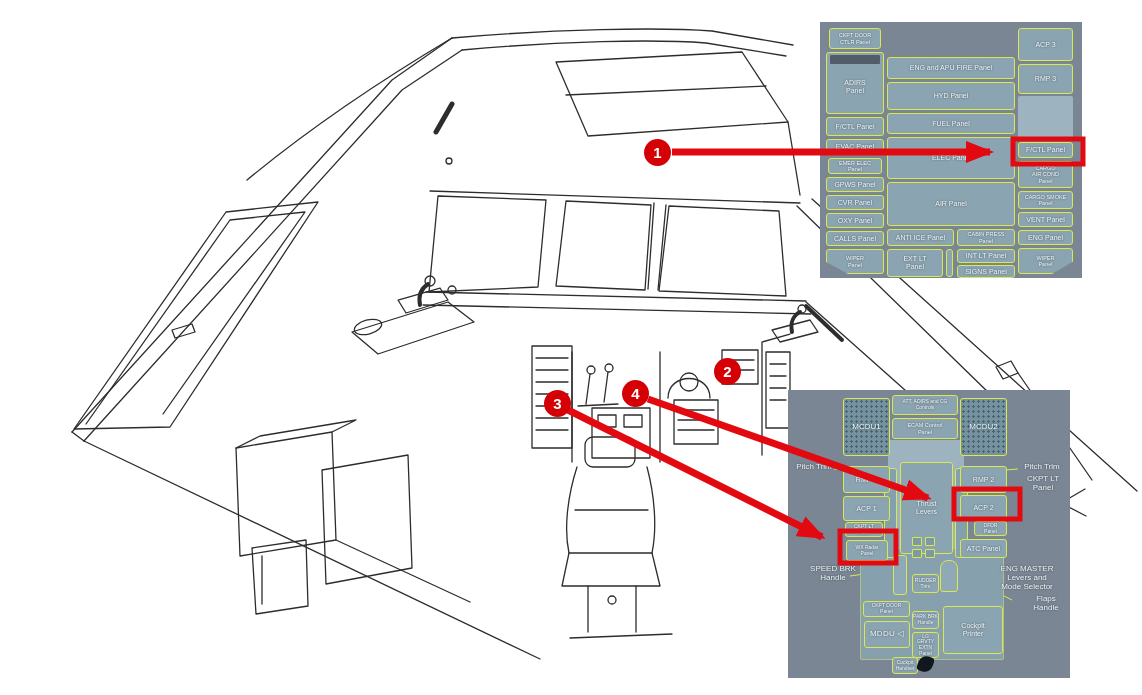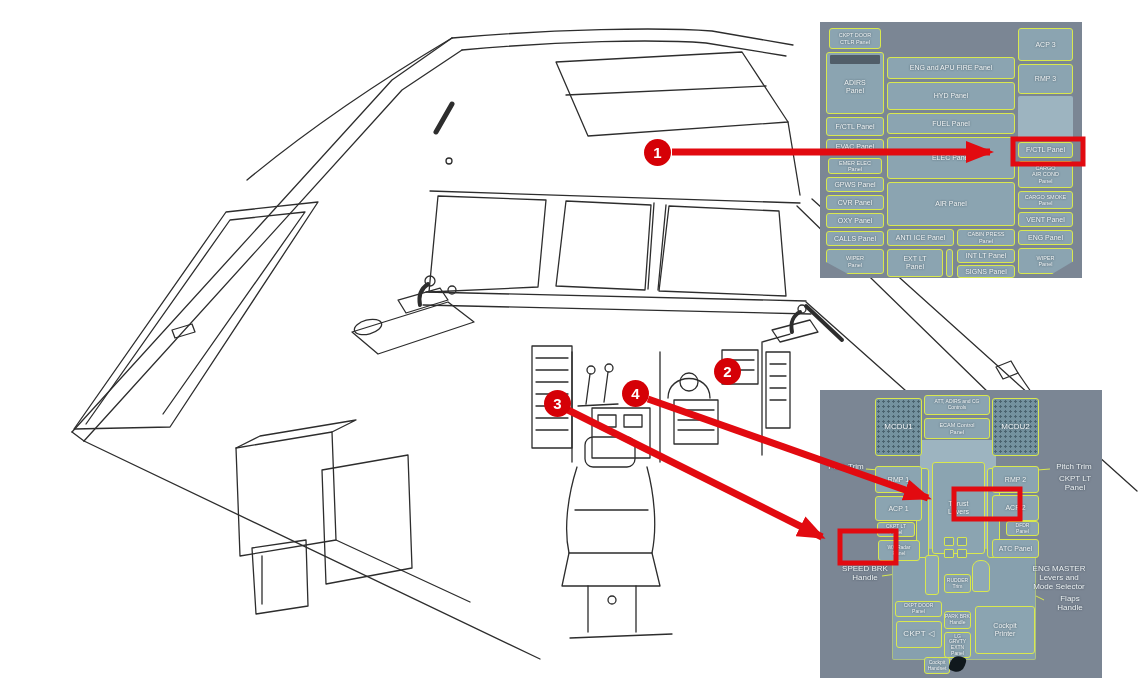--- a/index.html
+++ b/index.html
@@ -7,21 +7,21 @@
     --ink:#2d2d2d; --txt:#f2f6f7;
   }
   *{margin:0;padding:0;box-sizing:border-box;}
   body{background:#fff;font-family:"Liberation Sans",sans-serif;}
   #stage{position:relative;width:1142px;height:695px;background:#fff;overflow:hidden;}
   svg{display:block;}
   .layer{position:absolute;left:0;top:0;}
   
   .inset{position:absolute;background:var(--bg1);z-index:2;}
   #overhead-inset{left:820px;top:22px;width:262px;height:256px;}
-  #pedestal-inset{left:788px;top:390px;width:282px;height:288px;margin-left:32px;}
+  #pedestal-inset{left:788px;top:390px;width:282px;height:288px;}
   .pn{position:absolute;border:1px solid var(--yb);background:var(--pf);color:var(--txt);
       display:flex;align-items:center;justify-content:center;text-align:center;
       border-radius:3px;white-space:pre-line;line-height:1.12;font-size:7px;
       text-shadow:0 0 2px rgba(20,35,45,.7);overflow:hidden;}
   .pn.sm{font-size:5.5px;}
   .pn.xs{font-size:5px;}
   .pn.md{font-size:8px;letter-spacing:.3px;}
   .pn.lite{background:var(--pfl);border:none;border-radius:2px;}
   .pn.mcdu{background:#74929f;
      background-image:radial-gradient(rgba(40,60,70,.55) 1px,transparent 1.2px);
@@ -220,39 +220,39 @@
     <div class="pn track" style="left:105px;top:165px;width:14px;height:40px"></div>
     <div class="pn track flaptrack" style="left:152px;top:170px;width:18px;height:32px"></div>
     <div class="pn xs" style="left:124px;top:184px;width:27px;height:19px">RUDDER
 Trim</div>
     <div class="pn xs" style="left:75px;top:211px;width:47px;height:16px">CKPT DOOR
 Panel</div>
     <div class="pn xs" style="left:124px;top:221px;width:27px;height:18px">PARK BRK
 Handle</div>
     <div class="pn" style="left:155px;top:216px;width:60px;height:48px">Cockpit
 Printer</div>
-    <div class="pn md" style="left:76px;top:231px;width:46px;height:27px">CKPT ◁</div>
+    <div class="pn md" style="left:76px;top:231px;width:46px;height:27px">MDDU ◁</div>
     <div class="pn xs" style="left:124px;top:242px;width:27px;height:26px">LG
 GRVTY
 EXTN
 Panel</div>
     <div class="pn xs" style="left:104px;top:267px;width:26px;height:17px">Cockpit
 Handset</div>
     <div class="handset-blob"></div>
 
     <div class="olbl" style="left:6px;top:72px;width:40px">Pitch Trim</div>
     <div class="olbl" style="left:230px;top:72px;width:48px">Pitch Trim</div>
     <div class="olbl" style="left:232px;top:84px;width:46px">CKPT LT
 Panel</div>
     <div class="olbl" style="left:18px;top:174px;width:54px">SPEED BRK
 Handle</div>
     <div class="olbl" style="left:198px;top:174px;width:82px">ENG MASTER
 Levers and
 Mode Selector</div>
-    <div class="olbl" style="left:220px;top:204px;width:60px">Flaps
+    <div class="olbl" style="left:228px;top:204px;width:60px">Flaps
 Handle</div>
   </div>
 
   <svg class="layer" width="1142" height="695" viewBox="0 0 1142 695" style="z-index:4;pointer-events:none">
     <defs>
       <marker id="ah" markerUnits="userSpaceOnUse" markerWidth="28" markerHeight="22" refX="24" refY="11" orient="auto">
         <path d="M0,0 L28,11 L0,22 Z" fill="#e20a10"></path>
       </marker>
     </defs>
     <g stroke="#e20a10" fill="none">

